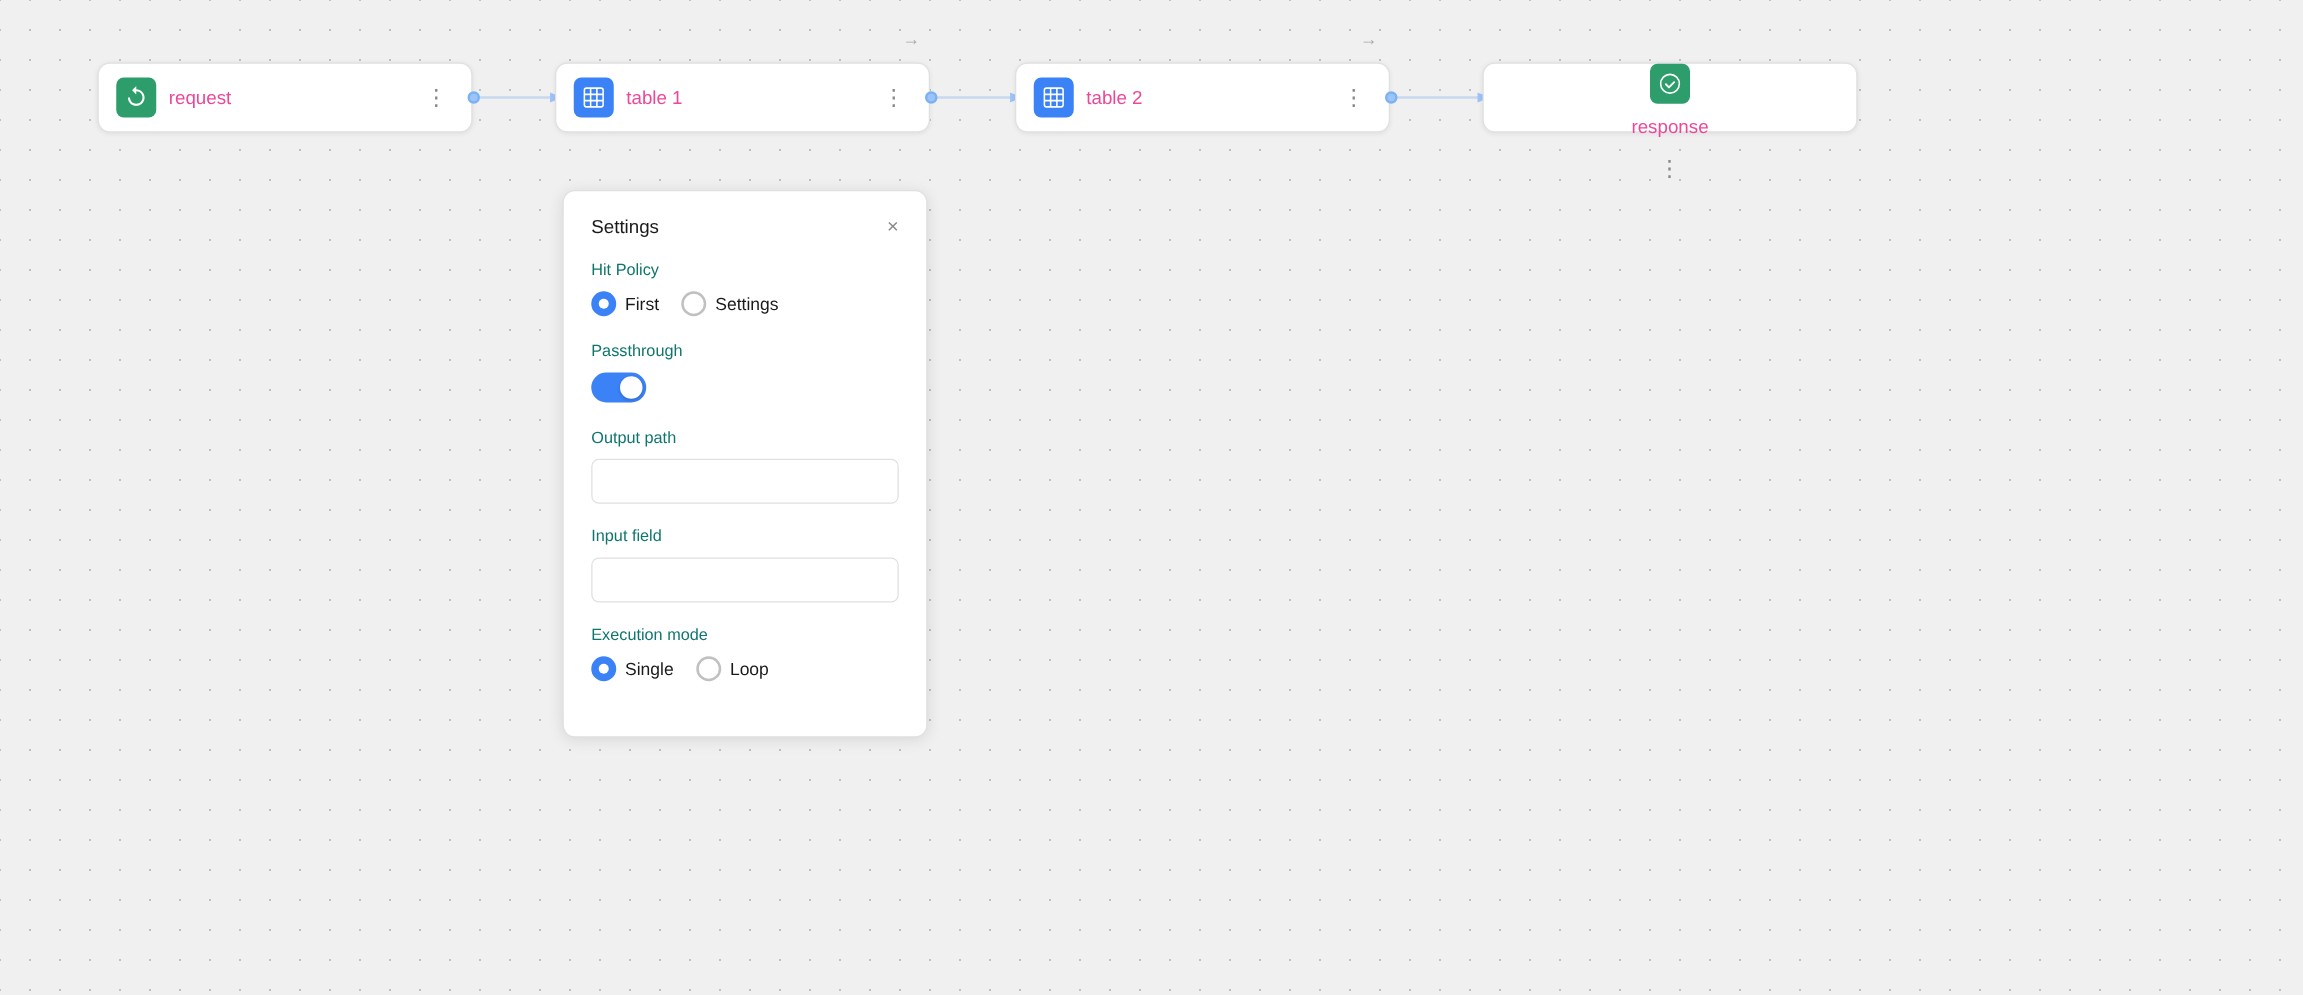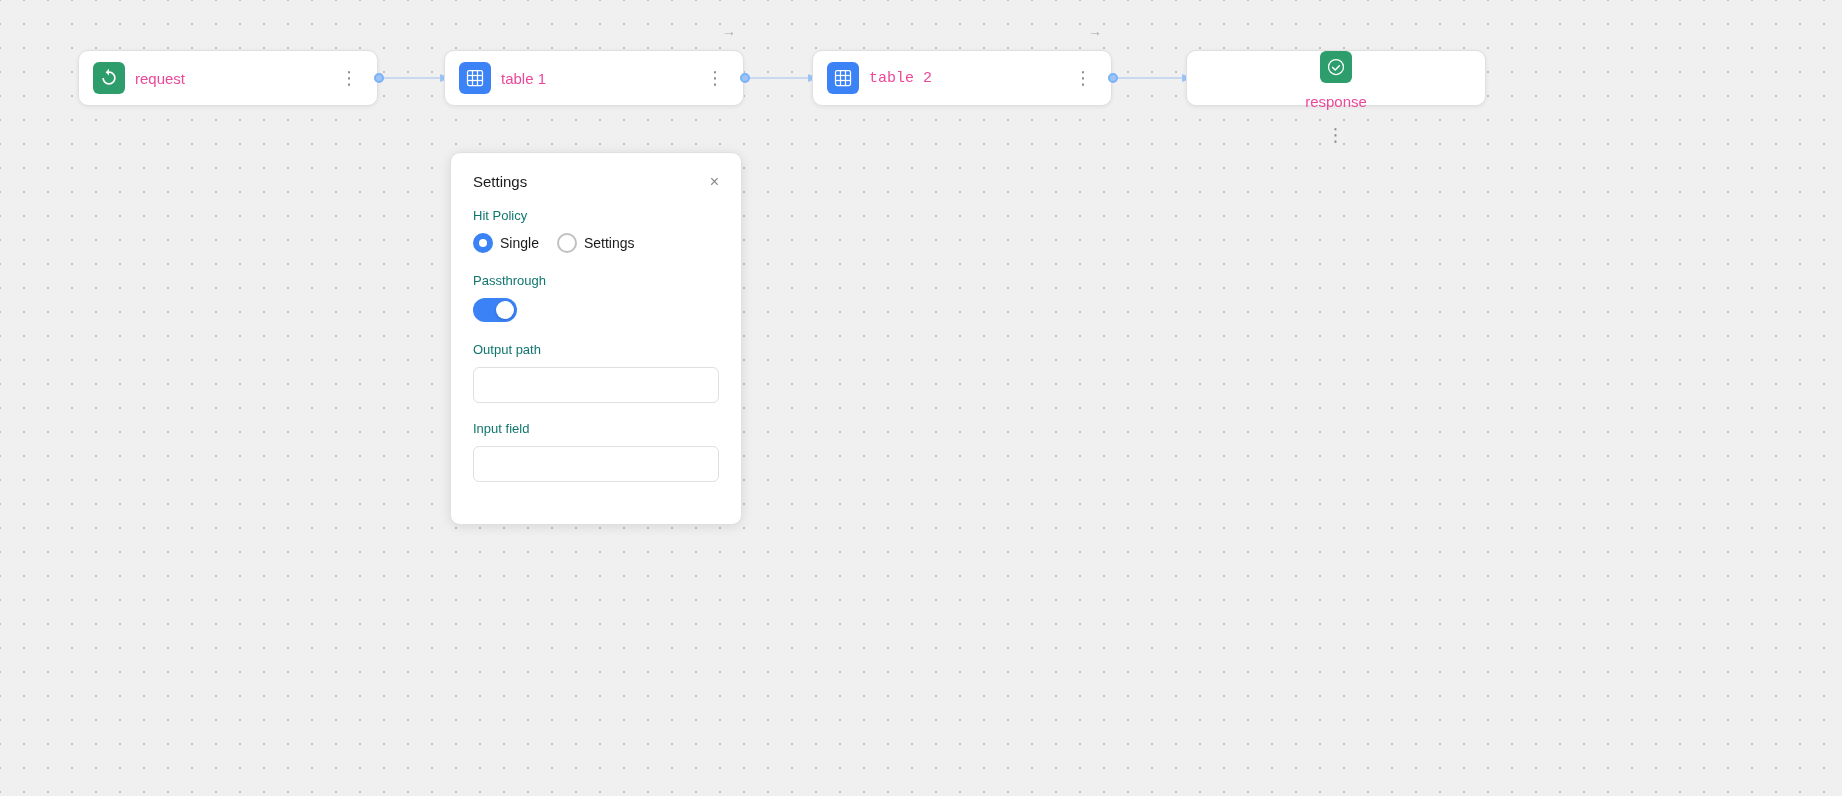--- a/index.html
+++ b/index.html
@@ -299,21 +299,21 @@
     </div>
     <div class="node-actions">
       <button class="node-action-btn">Edit Table</button>
       <button class="node-action-btn">Settings</button>
     </div>
   </div>
 
   <div class="connector" style="left:740px; top:73px;"></div>
 
   <div class="node-wrapper" style="left:812px; top:50px;">
-    <div class="node" style="width:300px;font-family:Liberation Mono, monospace;">
+    <div class="node" style="width:300px;">
       <div class="node-icon blue">
         <svg class="icon-svg" viewBox="0 0 24 24" fill="none">
           <rect x="3" y="3" width="18" height="18" rx="2" fill="none" stroke="white" stroke-width="1.5"></rect>
           <line x1="3" y1="9" x2="21" y2="9" stroke="white" stroke-width="1.5"></line>
           <line x1="3" y1="15" x2="21" y2="15" stroke="white" stroke-width="1.5"></line>
           <line x1="9" y1="3" x2="9" y2="21" stroke="white" stroke-width="1.5"></line>
           <line x1="15" y1="3" x2="15" y2="21" stroke="white" stroke-width="1.5"></line>
         </svg>
       </div>
       <span class="node-label">table 2</span>
@@ -344,21 +344,21 @@
     <div class="settings-header">
       <span class="settings-title">Settings</span>
       <button class="settings-close">×</button>
     </div>
 
     <div>
       <div class="settings-section-label">Hit Policy</div>
       <div class="radio-group">
         <label class="radio-option">
           <div class="radio-circle selected"></div>
-          <span class="radio-label">Single</span>
+          <span class="radio-label">First</span>
         </label>
         <label class="radio-option">
           <div class="radio-circle unselected"></div>
           <span class="radio-label">Settings</span>
         </label>
       </div>
     </div>
 
     <div class="toggle-wrapper">
       <div class="settings-section-label">Passthrough</div>
@@ -370,16 +370,29 @@
     <div class="field-section">
       <div class="settings-section-label">Output path</div>
       <input class="field-input" type="text" value="" style="">
     </div>
 
     <div class="field-section">
       <div class="settings-section-label">Input field</div>
       <input class="field-input" type="text" value="" style="">
     </div>
 
+    <div>
+      <div class="settings-section-label">Execution mode</div>
+      <div class="radio-group">
+        <label class="radio-option">
+          <div class="radio-circle selected"></div>
+          <span class="radio-label">Single</span>
+        </label>
+        <label class="radio-option">
+          <div class="radio-circle unselected"></div>
+          <span class="radio-label">Loop</span>
+        </label>
+      </div>
+    </div>
 
   </div>
 
 </div>
 
 </body></html>

